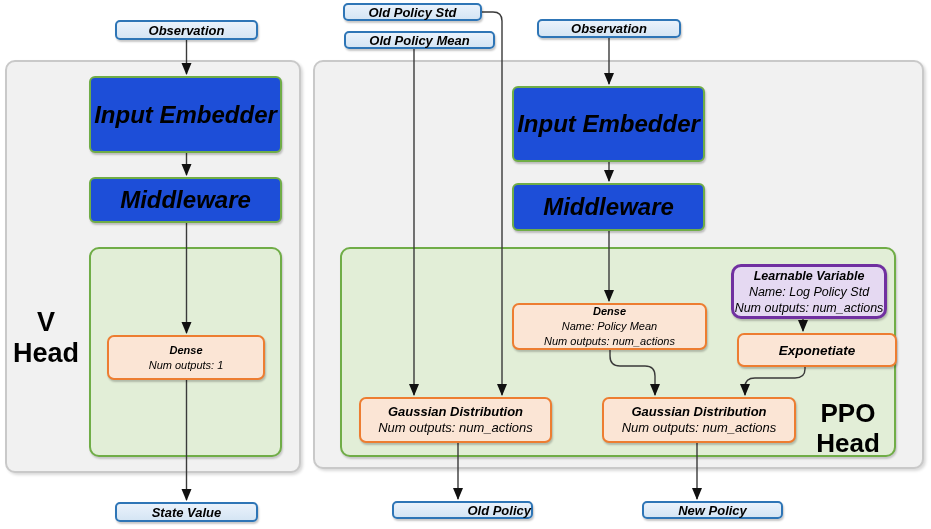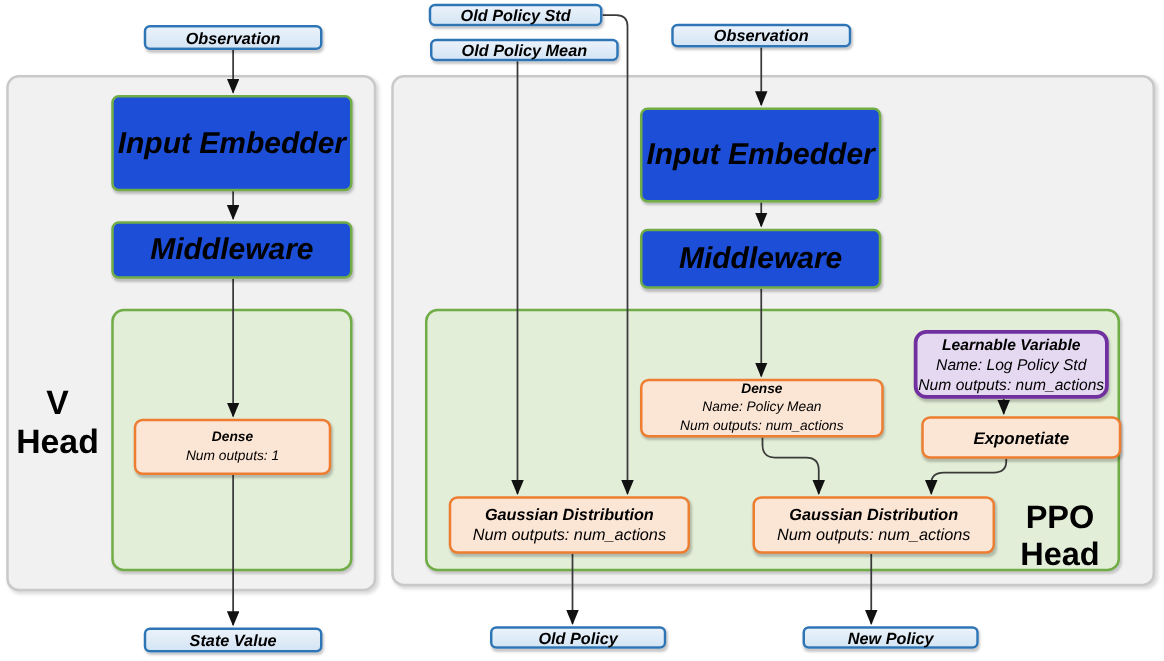--- a/index.html
+++ b/index.html
@@ -133,20 +133,20 @@
   </div>
   <div class="abs node obox gauss" style="left:602px;top:397px;width:194px;height:46px;">
     <span class="ntitle">Gaussian Distribution</span>
     <span>Num outputs: num_actions</span>
   </div>
   <div class="abs headlabel ppolabel" style="left:802px;top:398px;width:92px;">
     <div>PPO</div>
     <div>Head</div>
   </div>
 
-  <div class="abs node bluebox" style="left:392px;top:501px;width:141px;height:18px;">
+  <div class="abs node bluebox" style="left:392px;top:501px;width:141px;height:18px;align-items:flex-end;">
     <span>Old Policy</span>
   </div>
   <div class="abs node bluebox" style="left:642px;top:501px;width:141px;height:18px;">
     <span>New Policy</span>
   </div>
 
 </div>
 
 </body></html>

